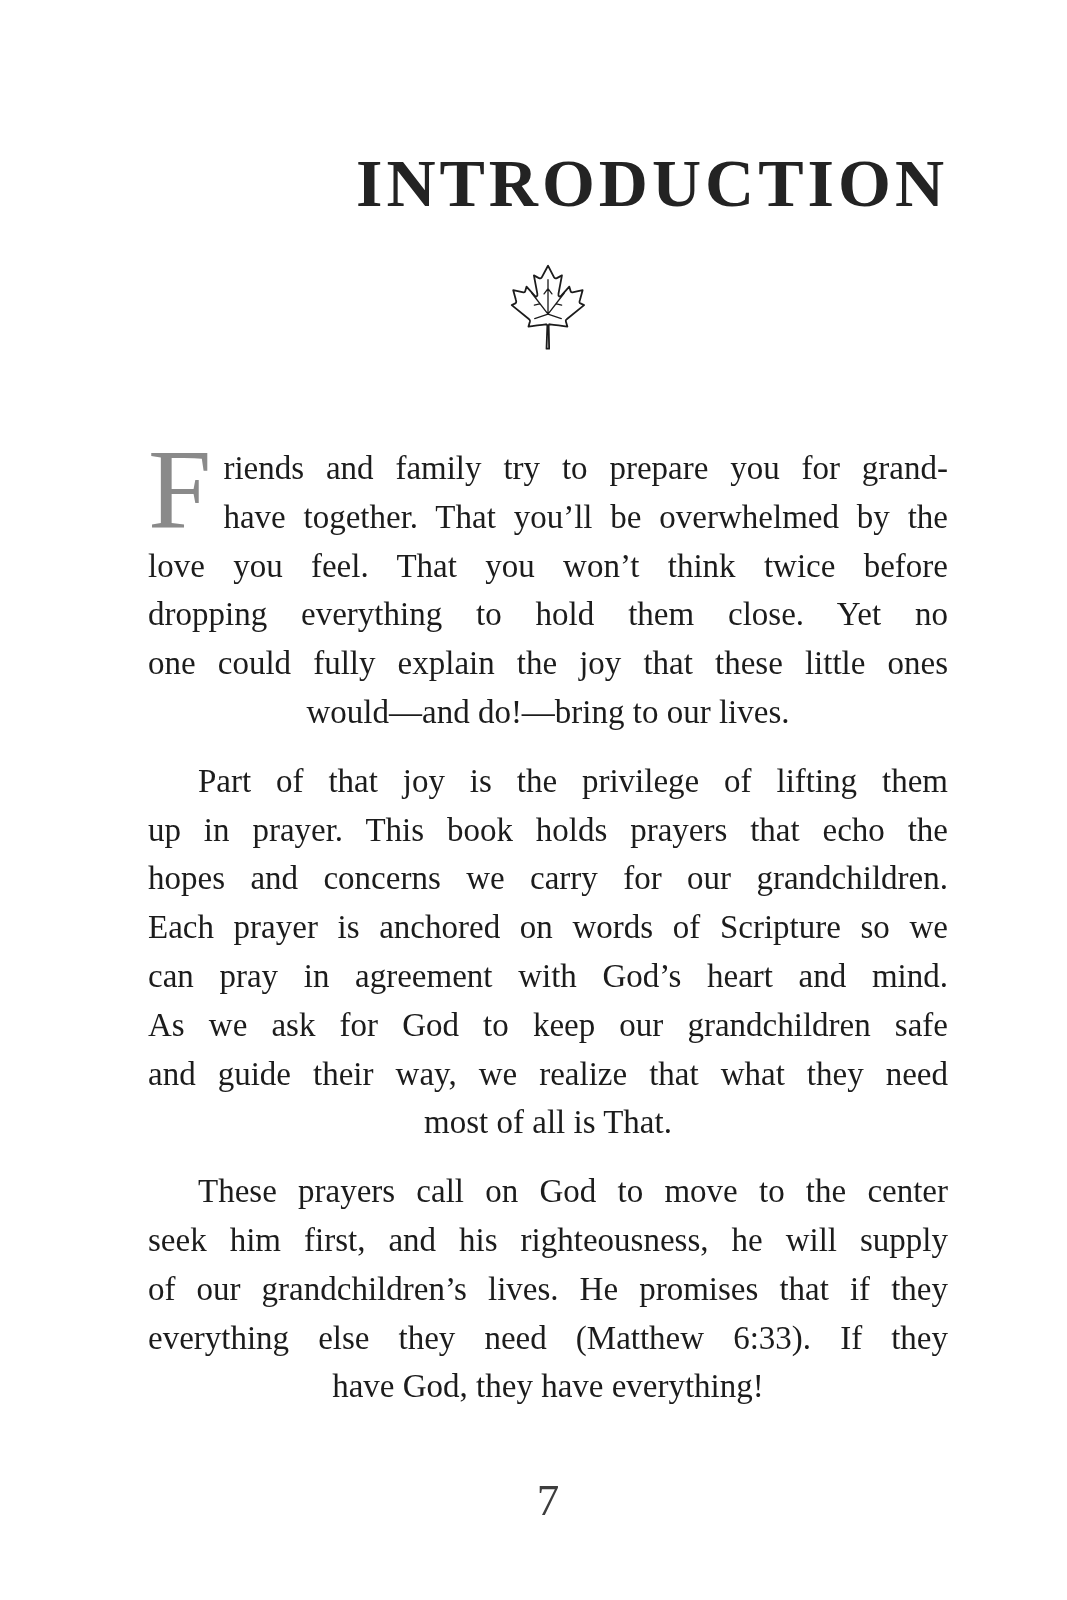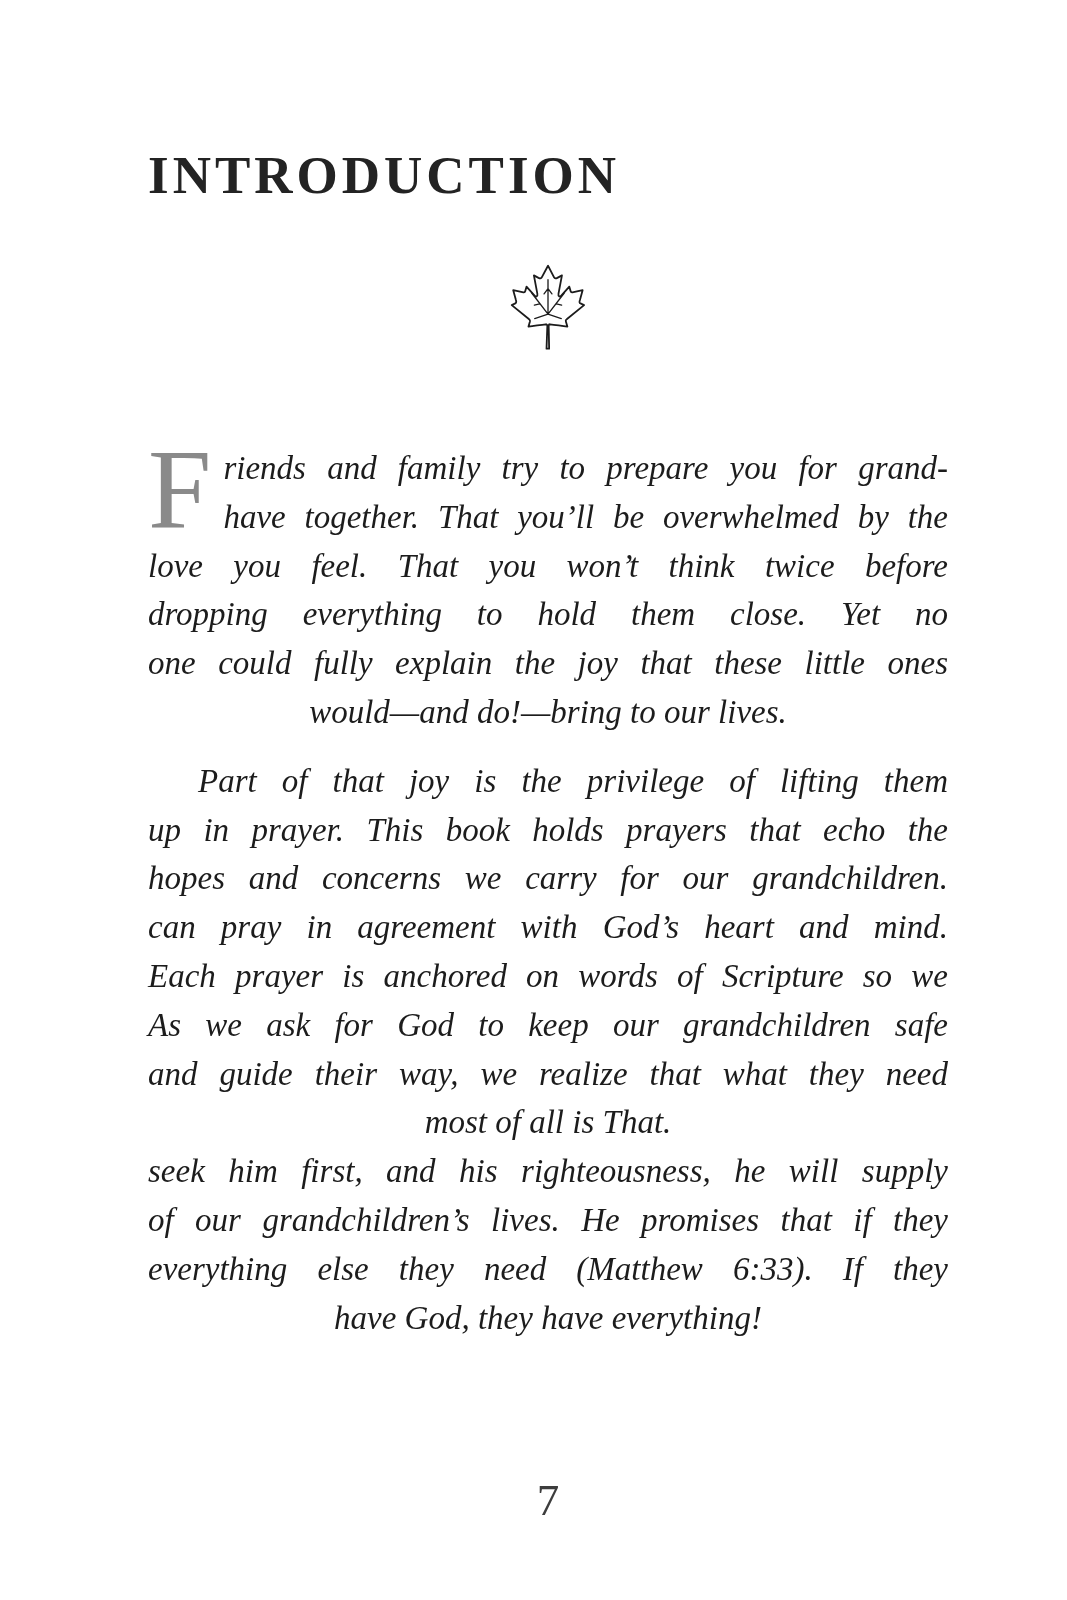--- a/index.html
+++ b/index.html
@@ -11,43 +11,42 @@
     font-family: "Liberation Serif", serif;
     overflow: hidden;
   }
   .textblock {
     position: absolute;
     left: 148px;
     width: 800px;
   }
   .chapter-title {
     top: 149px;
-    text-align: left;
-    font-size: 53px;
+    text-align: right;
+    font-size: 68px;
     line-height: 1;
     font-weight: bold;
     letter-spacing: 4px;
     color: #232323;
   }
   .ornament {
     top: 264px;
     text-align: center;
   }
   .body-text {
     top: 444px;
     color: #1c1c1c;
   }
   .para { margin: 0; }
   .line {
     font-size: 33px;
     height: 48.8px;
     line-height: 48.8px;
     white-space: nowrap;
     overflow: visible;
-    font-style: italic;
   }
   .line.just {
     text-align: justify;
     text-align-last: justify;
     white-space: normal;
   }
   .line.last { text-align: center; }
   .line.indent { padding-left: 50px; margin-top: 20px; }
   .dropcap {
     float: left;
@@ -87,27 +86,28 @@
         <div class="line just">have together. That you’ll be overwhelmed by the</div>
         <div class="line just">love you feel. That you won’t think twice before</div>
         <div class="line just">dropping everything to hold them close. Yet no</div>
         <div class="line just">one could fully explain the joy that these little ones</div>
         <div class="line last">would—and do!—bring to our lives.</div>
       </div>
       <div class="para">
         <div class="line just indent">Part of that joy is the privilege of lifting them</div>
         <div class="line just">up in prayer. This book holds prayers that echo the</div>
         <div class="line just">hopes and concerns we carry for our grandchildren.</div>
+        <div class="line just">Each prayer is anchored on words of Scripture so we</div>
         <div class="line just">can pray in agreement with God’s heart and mind.</div>
-        <div class="line just">Each prayer is anchored on words of Scripture so we</div>
         <div class="line just">As we ask for God to keep our grandchildren safe</div>
         <div class="line just">and guide their way, we realize that what they need</div>
         <div class="line last">most of all is That.</div>
       </div>
       <div class="para">
+        <div class="line just indent">These prayers call on God to move to the center</div>
         <div class="line just">seek him first, and his righteousness, he will supply</div>
         <div class="line just">of our grandchildren’s lives. He promises that if they</div>
         <div class="line just">everything else they need (Matthew 6:33). If they</div>
         <div class="line last">have God, they have everything!</div>
       </div>
     </div>
 
   <div class="textblock folio">7</div>
 
 </div>

